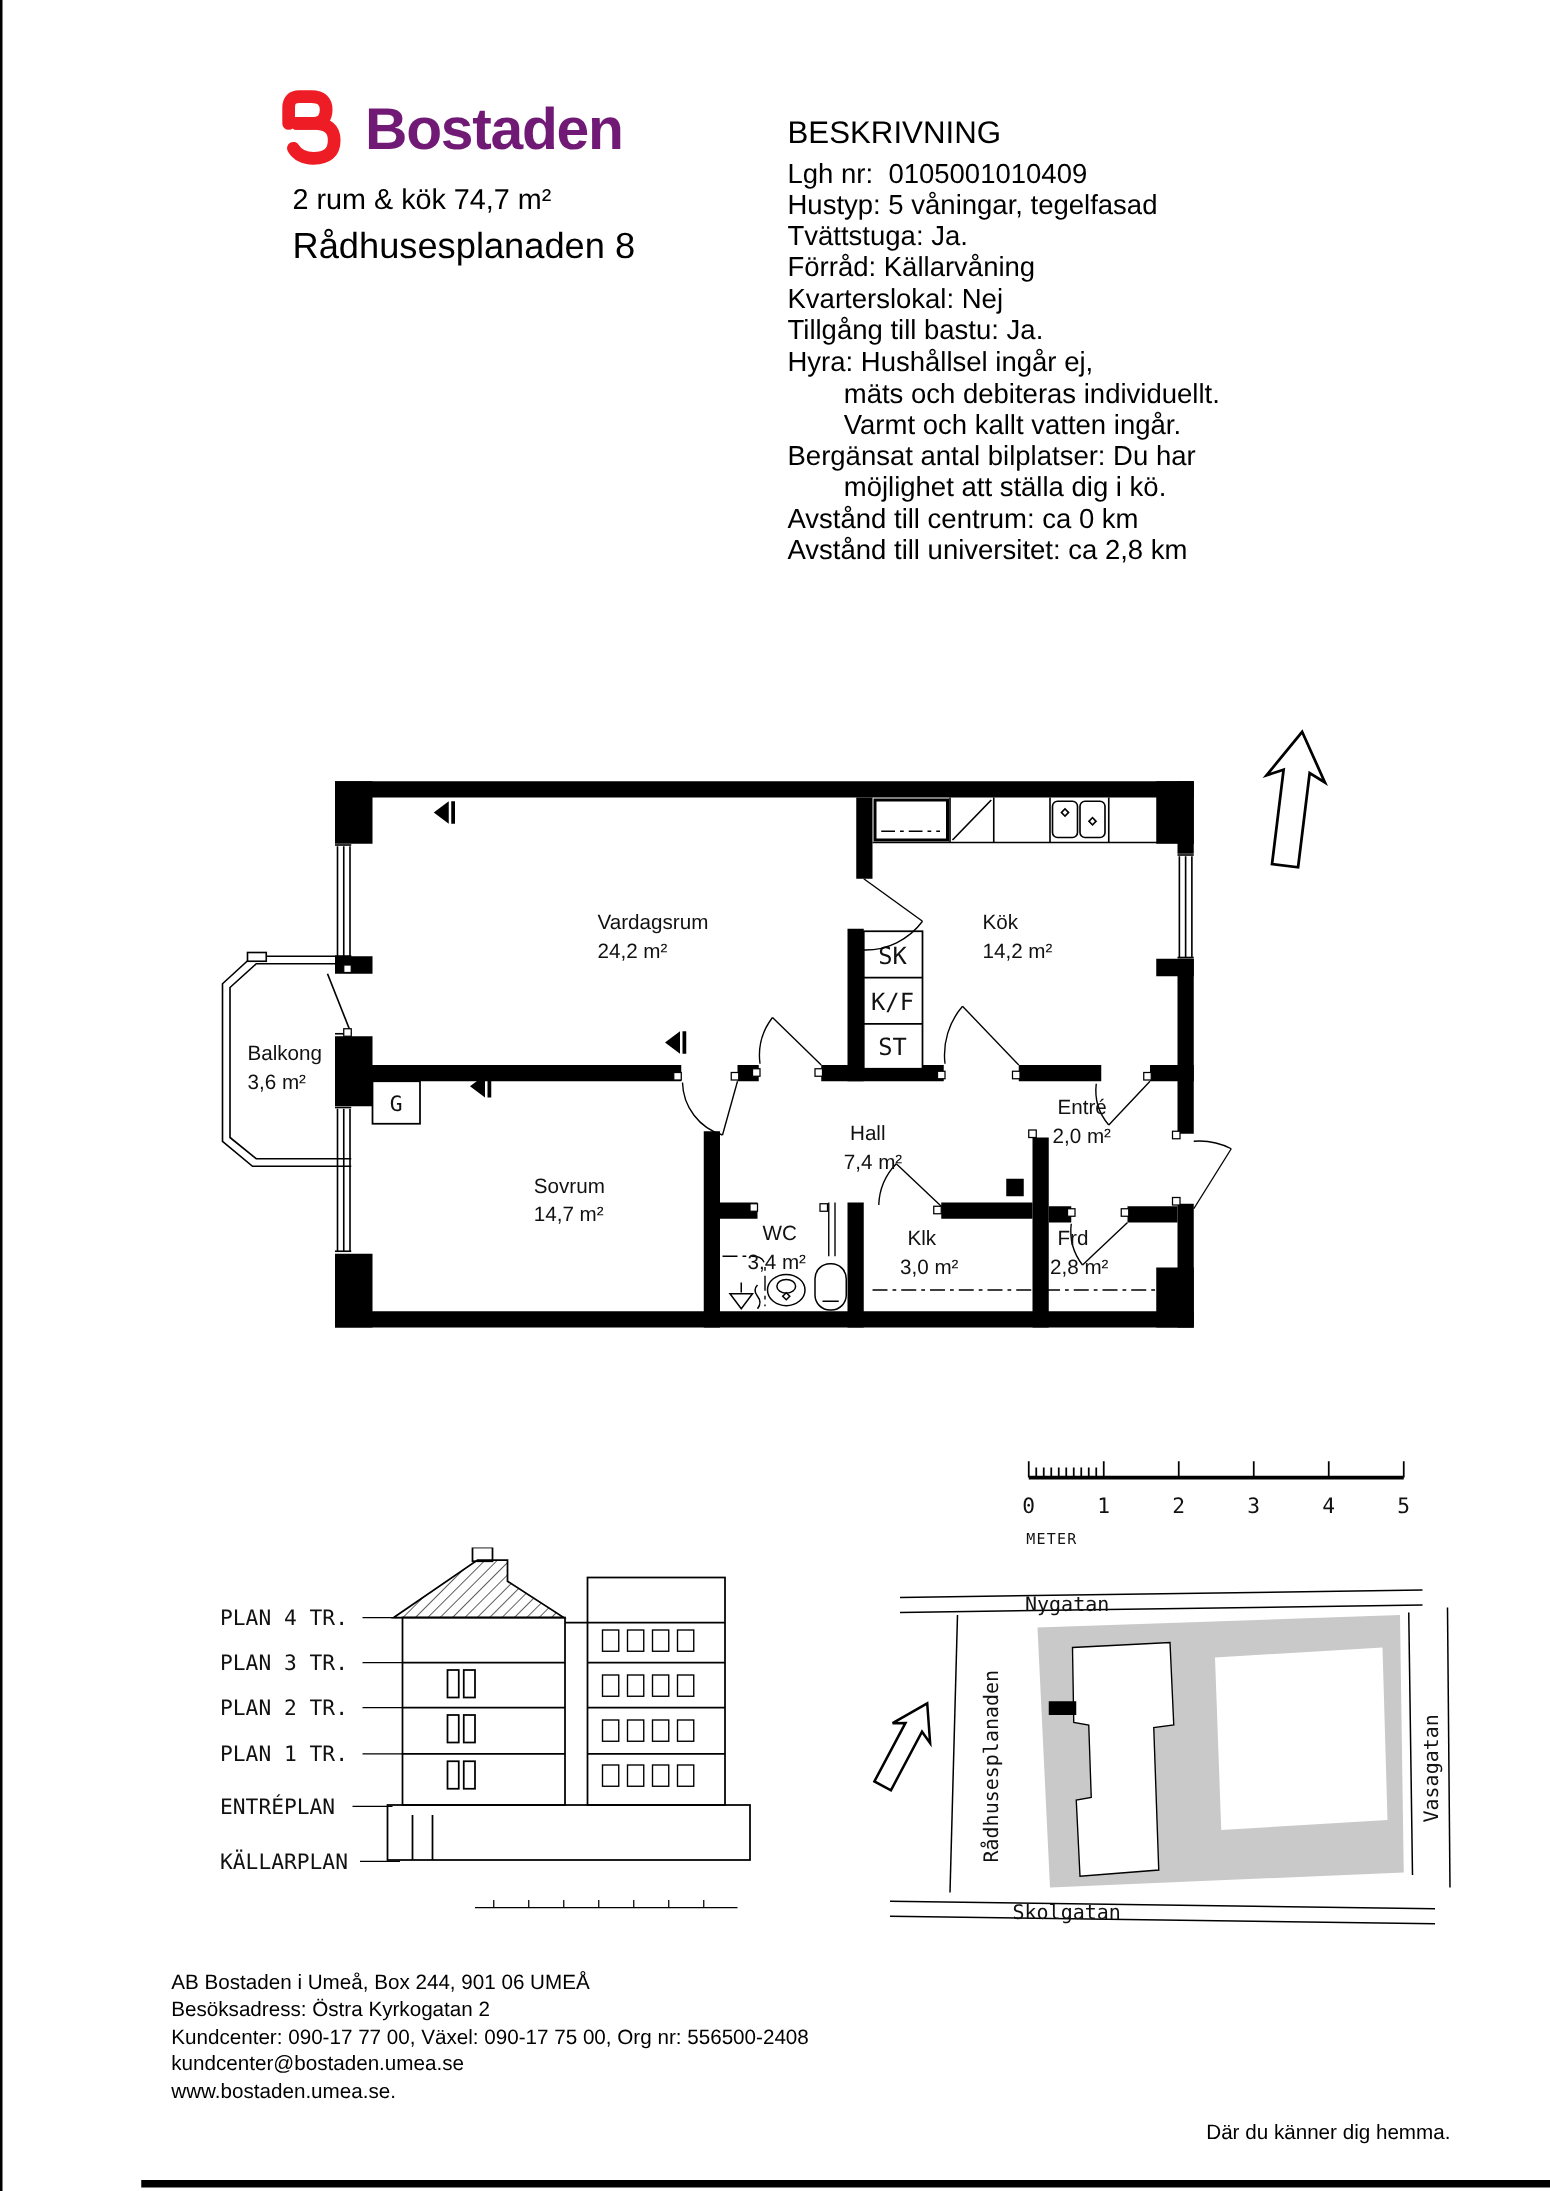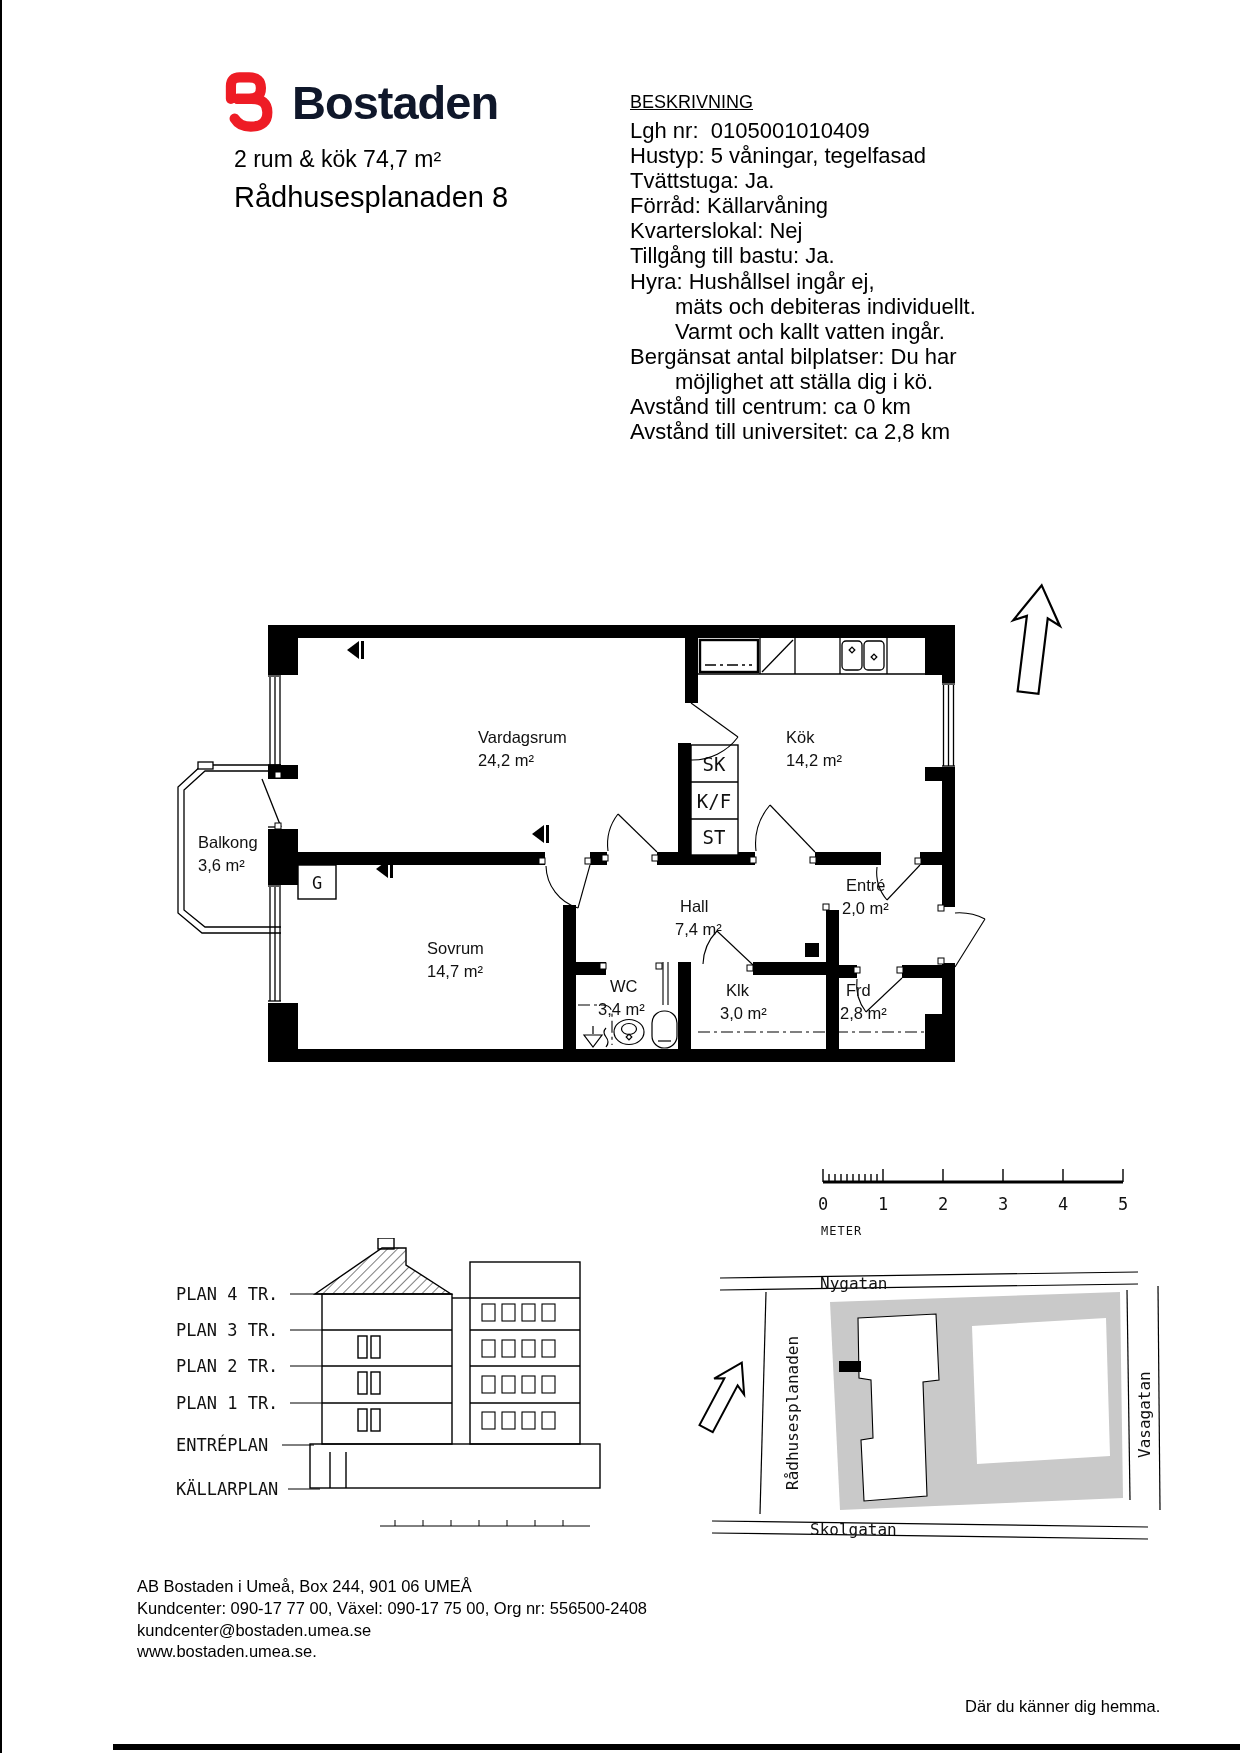--- a/index.html
+++ b/index.html
@@ -3,26 +3,26 @@
 <meta charset="utf-8">
 <style>
   html,body{margin:0;padding:0;}
   body{
     width:1240px;height:1753px;position:relative;background:#ffffff;
     font-family:"Liberation Sans",sans-serif;color:#000;overflow:hidden;
   }
   .abs{position:absolute;}
   
   #logo-row{left:216px;top:72px;display:flex;align-items:center;gap:14px;}
-  #logo-text{font-size:47px;font-weight:bold;color:#0f172a;letter-spacing:-1px;}
+  #logo-text{font-size:47px;font-weight:bold;color:#701a75;letter-spacing:-1px;}
   #apt-summary{left:234px;top:146px;font-size:23px;}
   #apt-address{left:234px;top:181px;font-size:29px;}
   
   #description{left:630px;top:92px;width:460px;}
-  #desc-title{font-size:18px;text-decoration:underline;margin:0 0 5px 0;font-weight:400;}
+  #desc-title{font-size:25px;margin:0 0 5px 0;font-weight:400;}
   .desc-line{font-size:22px;line-height:25.1px;white-space:pre;}
   .desc-line.indent{padding-left:45px;}
   
   svg text{fill:#111;}
   .roomlab{font-family:"Liberation Sans",sans-serif;font-size:16.5px;}
   .cadlab{font-family:"DejaVu Sans Mono",monospace;}
   .thin{stroke:#000;stroke-width:1.3;fill:none;}
   
   .footer-line{font-size:16.5px;line-height:21.8px;}
   #footer{left:137px;top:1576px;}
@@ -380,17 +380,18 @@
   <g class="cadlab" font-size="16">
     <text x="130" y="31">Nygatan</text>
     <text x="120" y="277">Skolgatan</text>
     <text transform="translate(108,232) rotate(-90)">Rådhusesplanaden</text>
     <text transform="translate(460,200) rotate(-90)">Vasagatan</text>
   </g>
 </svg>
 
 <div class="abs" id="footer">
   <div class="footer-line">AB Bostaden i Umeå, Box 244, 901 06 UMEÅ</div>
+  <div class="footer-line">Besöksadress: Östra Kyrkogatan 2</div>
   <div class="footer-line">Kundcenter: 090-17 77 00, Växel: 090-17 75 00, Org nr: 556500-2408</div>
   <div class="footer-line">kundcenter@bostaden.umea.se</div>
   <div class="footer-line">www.bostaden.umea.se.</div>
 </div>
 <div class="abs" id="slogan">Där du känner dig hemma.</div>
 
 </body></html>

